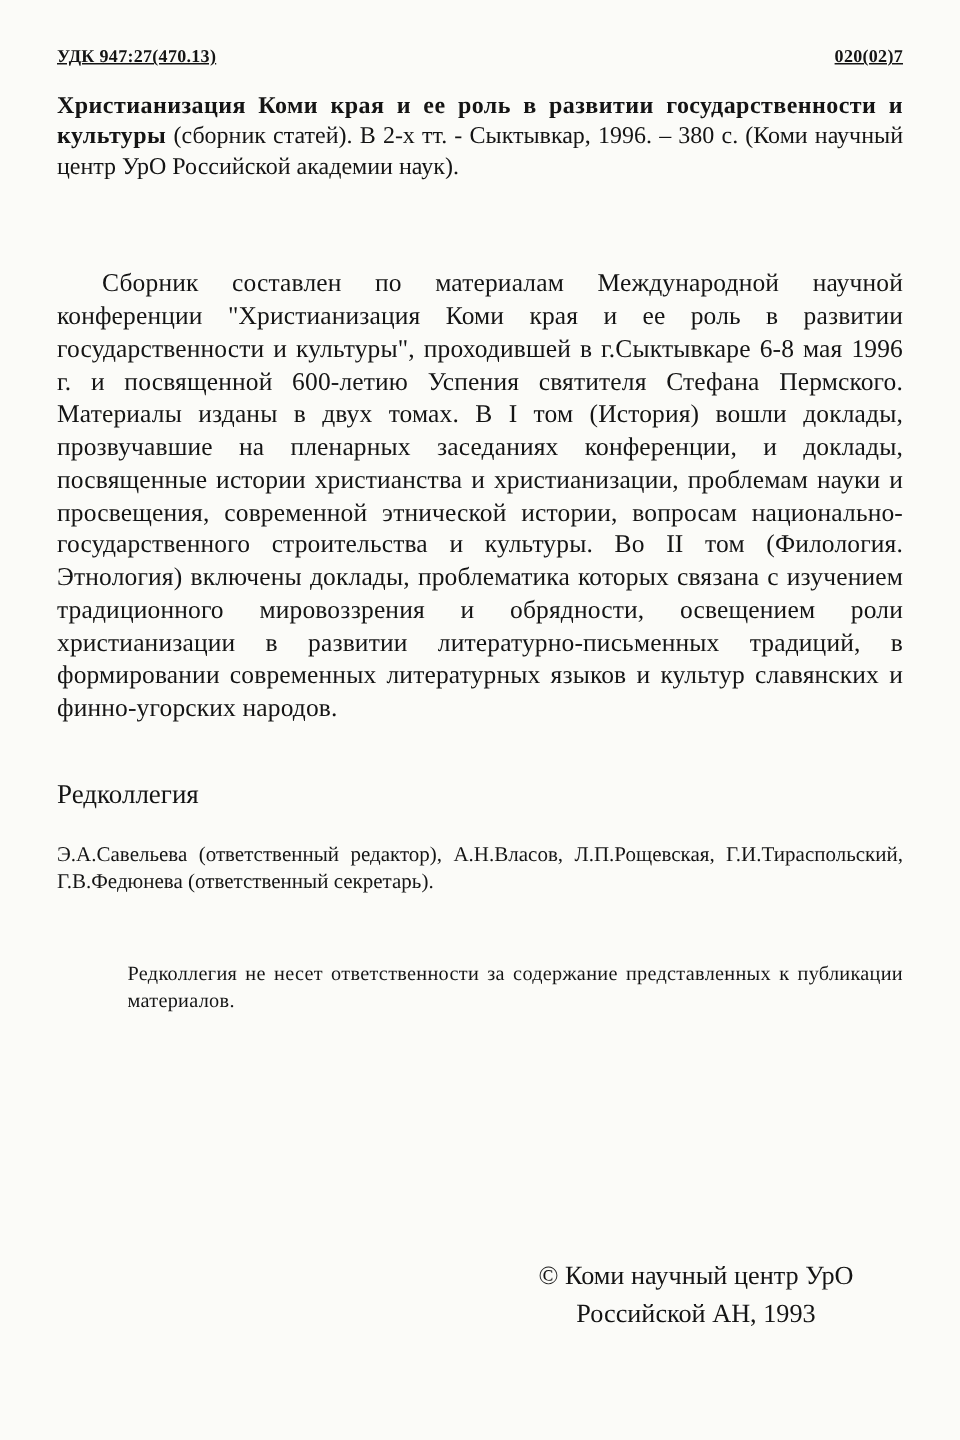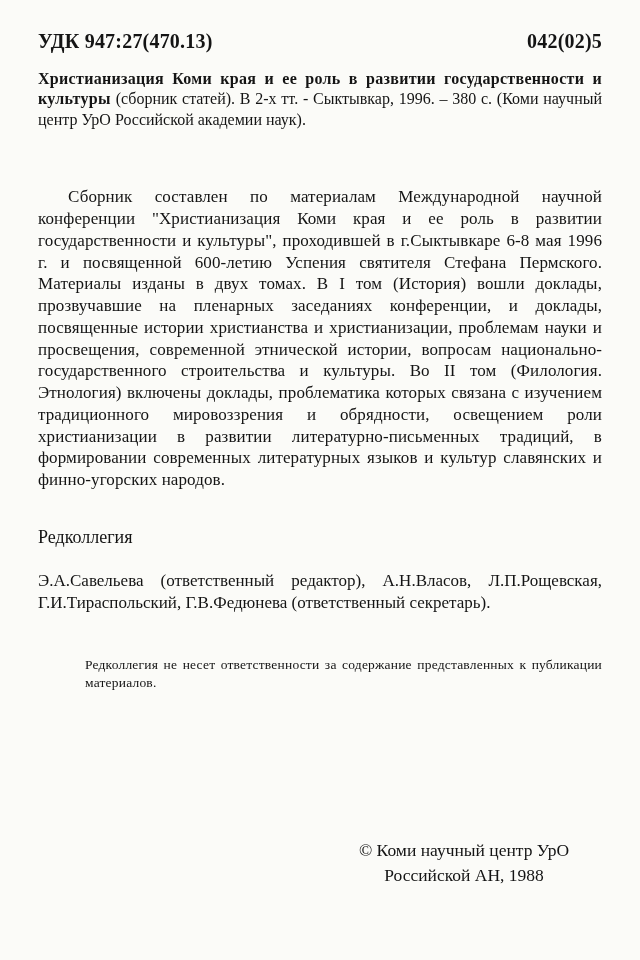--- a/index.html
+++ b/index.html
@@ -16,23 +16,24 @@
     color: #141414;
     font-family: "Liberation Serif", "DejaVu Serif", serif;
     box-sizing: border-box;
     padding: 30px 38px 0 38px;
     overflow: hidden;
   }
   .header-row {
     display: flex;
     justify-content: space-between;
     align-items: flex-end;
-    font-size: 20px;
+    font-size: 12px;
     font-weight: bold;
     letter-spacing: 0.2px;
+    text-decoration: underline;
   }
   .title-block {
     font-size: 16px;
     line-height: 1.28;
     text-align: justify;
   }
   .title-block .bold {
     font-weight: bold;
     letter-spacing: 0.3px;
   }
@@ -44,21 +45,21 @@
     text-indent: 30px;
     letter-spacing: 0.1px;
   }
   .editorial-heading {
     margin-top: 36px;
     text-align: left;
     font-size: 18px;
   }
   .editors {
     margin-top: 22px;
-    font-size: 17px;
+    font-size: 14px;
     line-height: 1.3;
     text-align: justify;
   }
   .disclaimer {
     margin-top: 42px;
     font-size: 13.5px;
     line-height: 1.3;
     text-align: justify;
     letter-spacing: 0.2px;
     margin-left: 47px;
@@ -73,31 +74,31 @@
     line-height: 1.45;
   }
 </style>
 </head>
 <body>
 
 <div class="page">
 
   <div class="header-row">
     <span>УДК 947:27(470.13)</span>
-    <span>042(02)5</span>
+    <span>020(02)7</span>
   </div>
 
   <p class="title-block"><span class="bold">Христианизация Коми края и ее роль в развитии государственности и культуры</span><span> (сборник статей). В 2-х тт. - Сыктывкар, 1996. – 380 с. (Коми научный центр УрО Российской академии наук).</span></p>
 
   <p class="abstract">Сборник составлен по материалам Международной научной конференции "Христианизация Коми края и ее роль в развитии государственности и культуры", проходившей в г.Сыктывкаре 6-8 мая 1996 г. и посвященной 600-летию Успения святителя Стефана Пермского. Материалы изданы в двух томах. В I том (История) вошли доклады, прозвучавшие на пленарных заседаниях конференции, и доклады, посвященные истории христианства и христианизации, проблемам науки и просвещения, современной этнической истории, вопросам национально-государственного строительства и культуры. Во II том (Филология. Этнология) включены доклады, проблематика которых связана с изучением традиционного мировоззрения и обрядности, освещением роли христианизации в развитии литературно-письменных традиций, в формировании современных литературных языков и культур славянских и финно-угорских народов.</p>
 
   <p class="editorial-heading">Редколлегия</p>
 
   <p class="editors">Э.А.Савельева (ответственный редактор), А.Н.Власов, Л.П.Рощевская, Г.И.Тираспольский, Г.В.Федюнева (ответственный секретарь).</p>
 
   <p class="disclaimer">Редколлегия не несет ответственности за содержание представленных к публикации материалов.</p>
 
   <div class="copyright">
     <div>© Коми научный центр УрО</div>
-    <div>Российской АН, 1988</div>
+    <div>Российской АН, 1993</div>
   </div>
 
 </div>
 
 </body></html>

